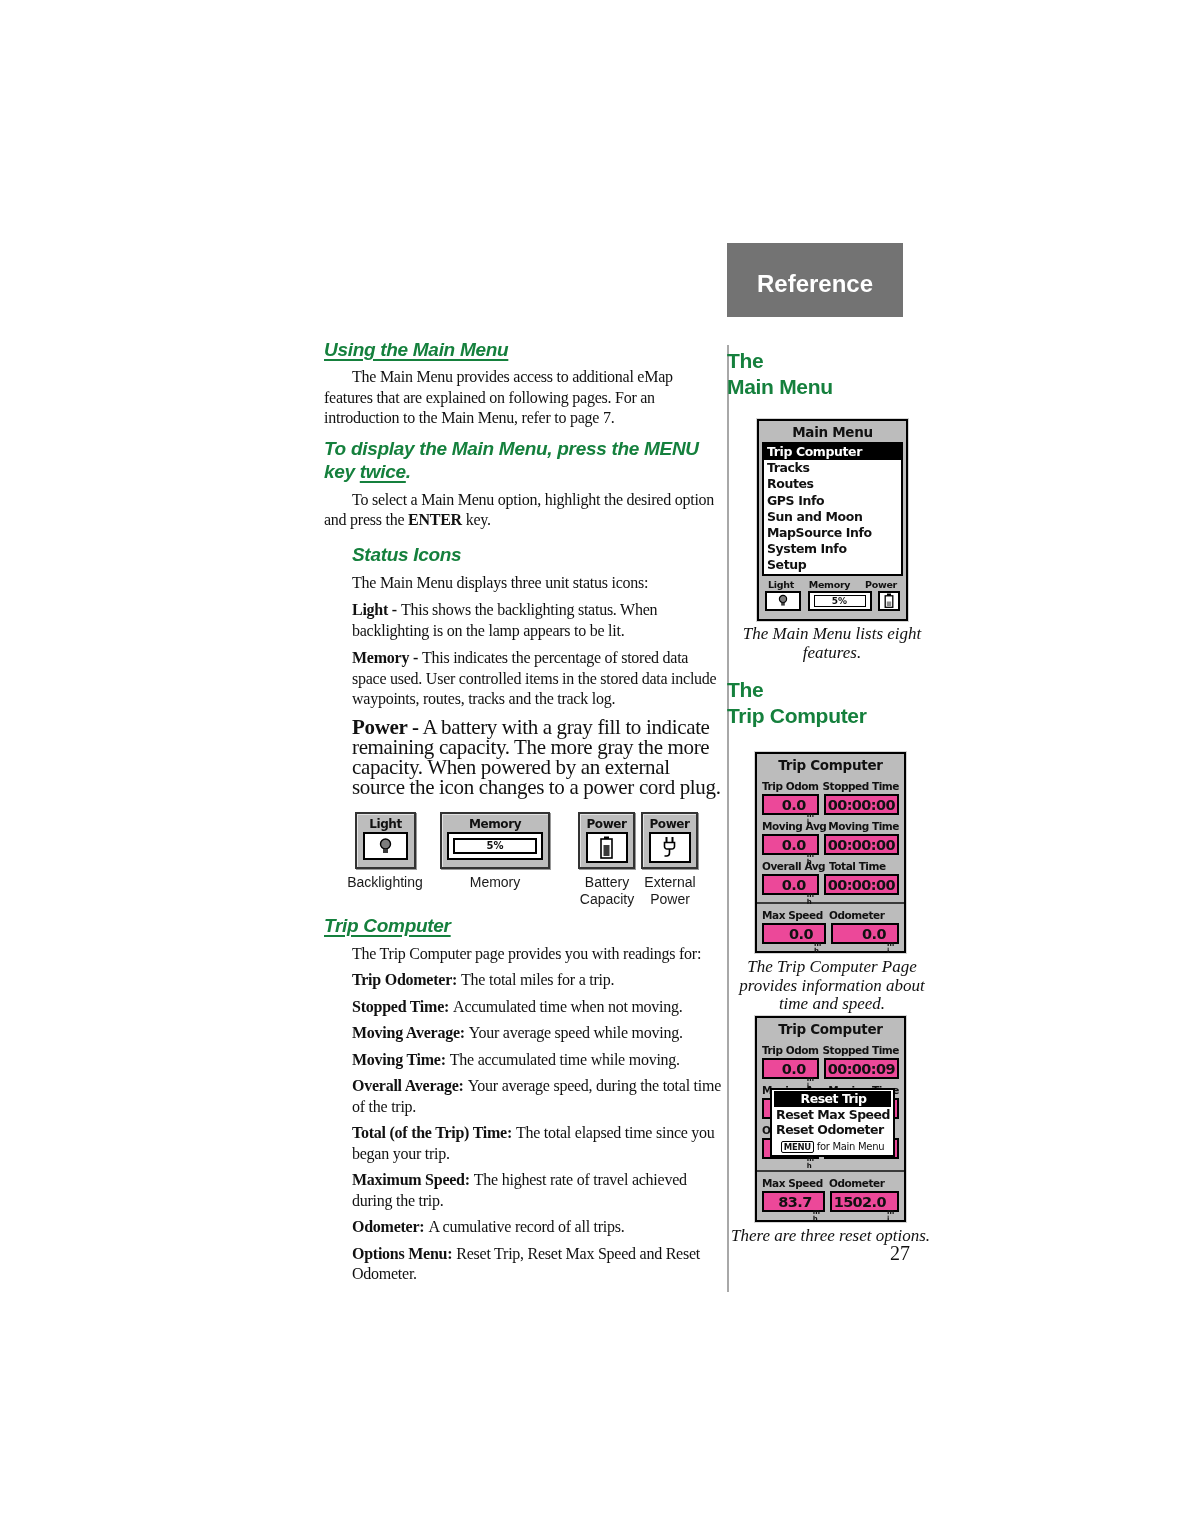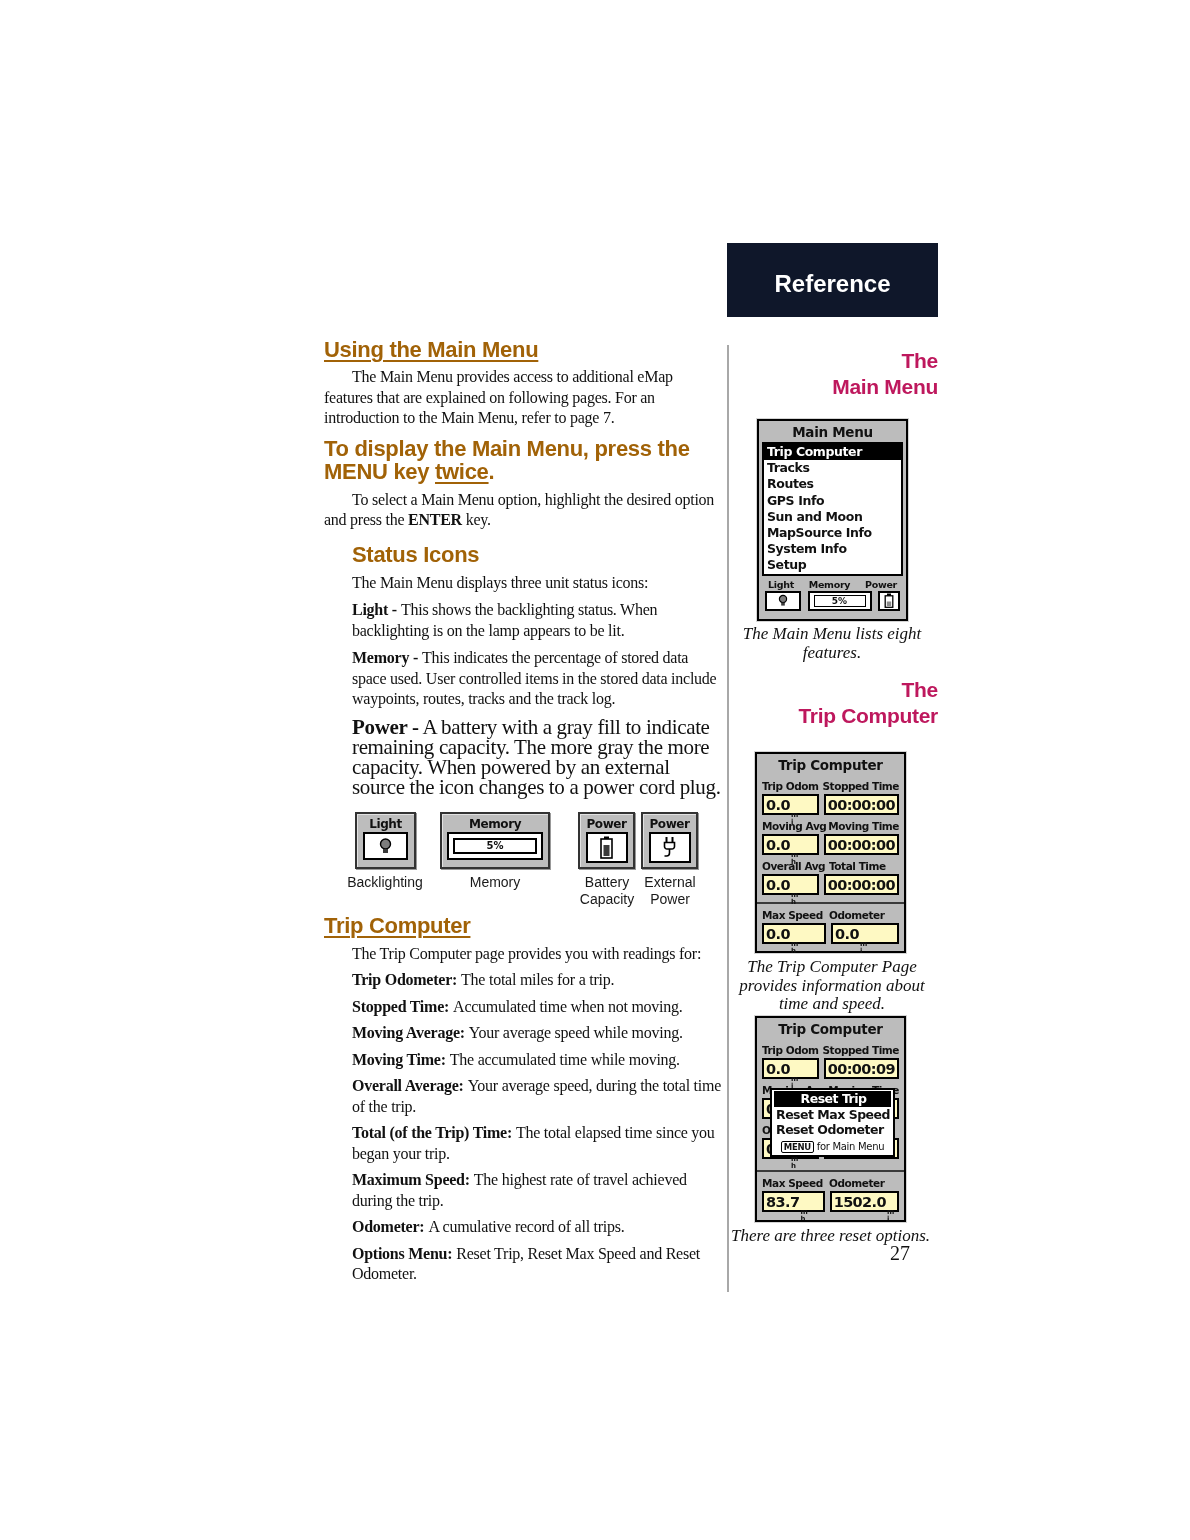--- a/index.html
+++ b/index.html
@@ -3,53 +3,53 @@
 <meta charset="utf-8">
 <style>
   * { margin:0; padding:0; box-sizing:border-box; }
   html,body { width:1190px; height:1540px; background:#fff; }
   body { position:relative; font-family:"Liberation Serif", serif; color:#111; }
 
   .abs { position:absolute; }
 
   
   .ref-badge {
-    left:727px; top:243px; width:211px; height:74px;
-    background:#0f172a; color:#fff;
+    left:727px; top:243px; width:176px; height:74px;
+    background:#737373; color:#fff;
     font-family:"Liberation Sans", sans-serif; font-weight:bold; font-size:24px;
     display:flex; align-items:center; justify-content:center; padding-top:8px;
   }
   .col-divider { left:727px; top:345px; width:2px; height:947px; background:#a8a8a8; }
 
   
   .left-col { left:324px; top:338px; width:400px; }
   .body-p { font-size:16px; line-height:20.5px; letter-spacing:-0.25px; }
   .indent { text-indent:28px; }
-  .h-sans { font-family:"Liberation Sans", sans-serif; font-weight:bold; font-size:22px; letter-spacing:-0.3px; color:#a16207; line-height:23px; }
+  .h-sans { font-family:"Liberation Sans", sans-serif; font-weight:bold; font-size:19px; letter-spacing:-0.3px; color:#15803d; line-height:23px;font-style:italic; }
   .h-underline { text-decoration:underline; text-decoration-thickness:2px; text-underline-offset:3px; }
   .mt6 { margin-top:6px; } .mt7 { margin-top:7px; } .mt8 { margin-top:8px; } .mt12 { margin-top:12px; }
   .ind28 { margin-left:28px; }
   .u { text-decoration:underline; text-decoration-thickness:2px; text-underline-offset:3px; }
   .term { font-weight:bold; margin-right:4px; }
   .condensed { font-size:21px; line-height:20px; letter-spacing:-0.35px; }
 
   
   .icon-row { position:relative; height:96px; margin-top:15px; }
   .gray-box {
     position:absolute; top:0; background:#bdbdbd; border:2px solid #333;
     box-shadow:1px 1px 0 #999, inset 1px 1px 0 #e2e2e2; height:57px;
     display:flex; flex-direction:column; align-items:center;
   }
   .gray-box .gb-label { font-family:"DejaVu Sans", sans-serif; font-weight:bold; font-size:12px; letter-spacing:-0.4px; line-height:16px; margin-top:2px; }
   .gb-inner { background:#fff; border:2px solid #000; height:28px; display:flex; align-items:center; justify-content:center; }
   .gb-caption { position:absolute; top:62px; font-family:"Liberation Sans", sans-serif; font-size:14px; line-height:17px; text-align:center; color:#1a1a1a; }
   .mem-bar { border:2px solid #000; width:84px; height:16px; font-family:"DejaVu Sans", sans-serif; font-weight:bold; font-size:10px; line-height:12px; text-align:center; }
 
   
-  .r-title { left:727px; width:211px; text-align:right; font-family:"Liberation Sans", sans-serif; font-weight:bold; font-size:21px; line-height:26px; letter-spacing:-0.3px; color:#be185d; }
+  .r-title { left:727px; width:211px; text-align:left; font-family:"Liberation Sans", sans-serif; font-weight:bold; font-size:21px; line-height:26px; letter-spacing:-0.3px; color:#15803d; }
   .caption { font-family:"Liberation Serif", serif; font-style:italic; font-size:17px; line-height:18.5px; text-align:center; color:#111; }
   .page-num { left:852px; top:1242px; width:58px; text-align:right; font-size:20px; }
 
   
   .screen { position:absolute; background:#bcbcbc; border:2px solid #000; box-shadow:0 0 0 1px #d4d4d4; }
   .scr-title { font-family:"DejaVu Sans", sans-serif; font-weight:bold; font-size:13.5px; letter-spacing:-0.3px; text-align:center; padding:3px 0 2px; }
 
   
   .mm-list { margin:0 3px; background:#fff; border:2px solid #000; }
   .mm-item { font-family:"DejaVu Sans", sans-serif; font-weight:bold; font-size:12.5px; line-height:16.2px; letter-spacing:-0.4px; padding-left:3px; white-space:nowrap; }
@@ -57,21 +57,21 @@
   .mm-status-labels { display:flex; justify-content:space-between; padding:3px 9px 1px; font-family:"DejaVu Sans", sans-serif; font-weight:bold; font-size:9.5px; letter-spacing:-0.3px; }
   .mm-status-icons { display:flex; justify-content:space-between; align-items:center; padding:0 6px 4px; }
   .mm-box { background:#fff; border:2px solid #000; height:20px; display:flex; align-items:center; justify-content:center; }
   .mm-mem-inner { border:1px solid #000; width:52px; height:12px; font-family:"DejaVu Sans", sans-serif; font-weight:bold; font-size:9px; line-height:11px; text-align:center; }
 
   
   .tc-row { padding:0 5px; margin-top:5px; }
   .tc-labels { display:flex; font-family:"DejaVu Sans", sans-serif; font-weight:bold; font-size:10.5px; letter-spacing:-0.45px; margin-bottom:2px; white-space:nowrap; }
   .tc-labels .l { width:67px; } .tc-labels .r { flex:1; }
   .tc-boxes { display:flex; gap:5px; }
-  .tc-box { background:#fef9c3; border:2px solid #000; height:21px; display:flex; align-items:center; padding:0 2px;
+  .tc-box { background:#ec4899; border:2px solid #000; height:21px; display:flex; align-items:center; justify-content:flex-end; padding:0 2px;
             font-family:"DejaVu Sans", sans-serif; font-weight:bold; font-size:14.5px; letter-spacing:-0.6px; }
   .tc-box.w1 { width:64px; } .tc-box.w2 { flex:1; }
   .unit { font-size:7px; font-weight:bold; letter-spacing:0; margin-left:1px; align-self:flex-start; padding-top:16px; line-height:7px; width:8px; word-break:break-all; }
   .tc-sep { border-top:2px solid #3a3a3a; margin-top:7px; }
 
   
   .tc-popup { position:absolute; left:13px; top:70px; width:125px; background:#fff; border:2px solid #000; padding:1px 2px 2px; z-index:5; }
   .tc-popup-item { font-family:"DejaVu Sans", sans-serif; font-weight:bold; font-size:12.5px; line-height:15.5px; letter-spacing:-0.5px; padding-left:2px; white-space:nowrap; }
   .tc-popup-item.sel { background:#000; color:#fff;text-align:center; }
   .tc-popup-footer { font-family:"DejaVu Sans", sans-serif; font-size:10px; letter-spacing:-0.3px; text-align:center; margin-top:3px; white-space:nowrap; }

